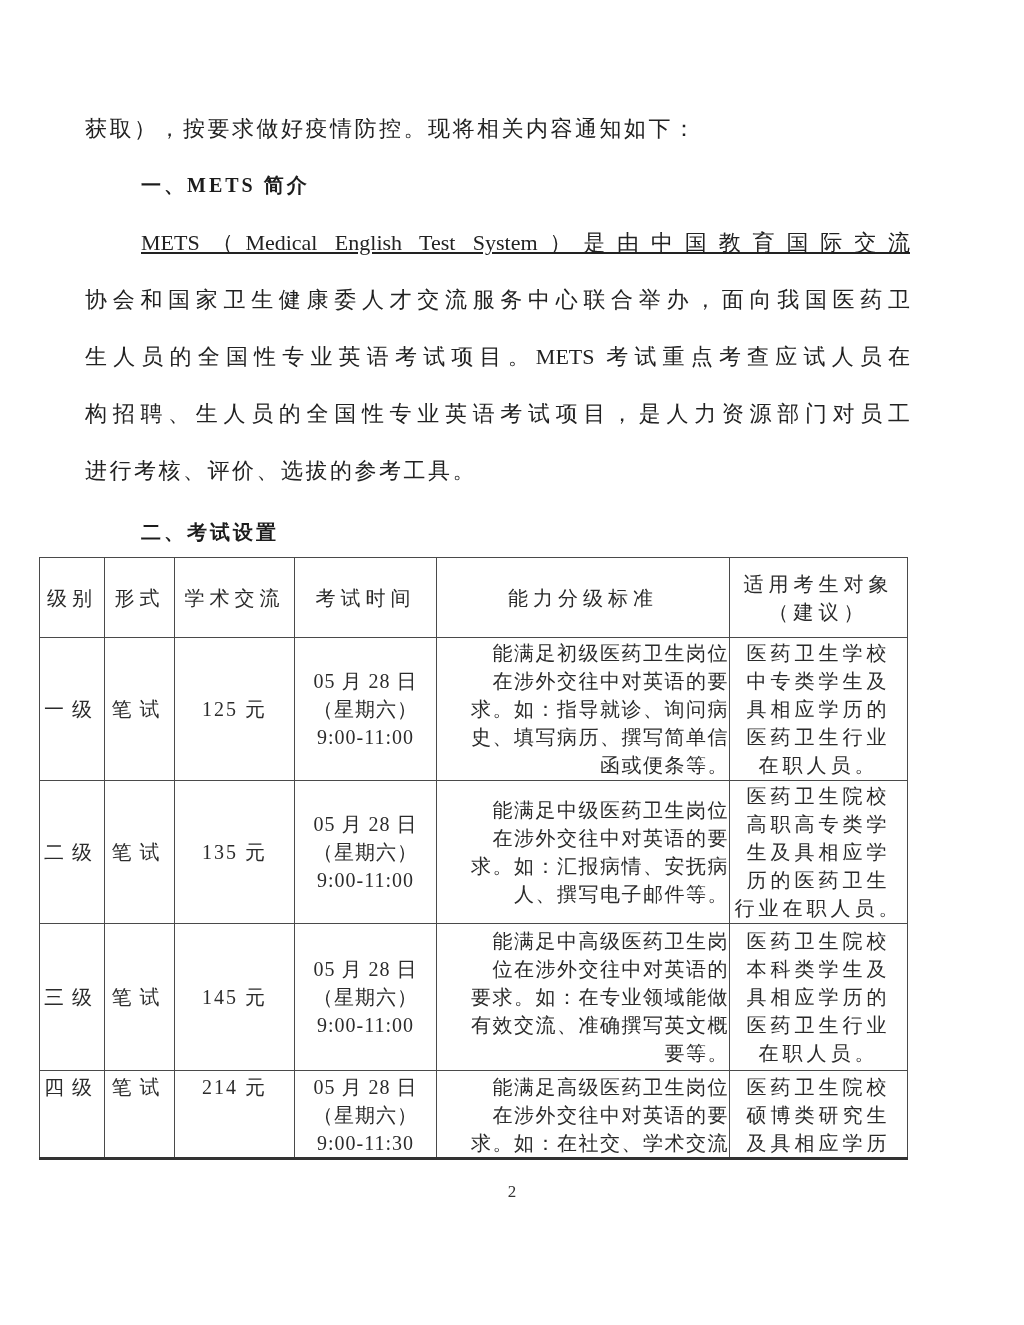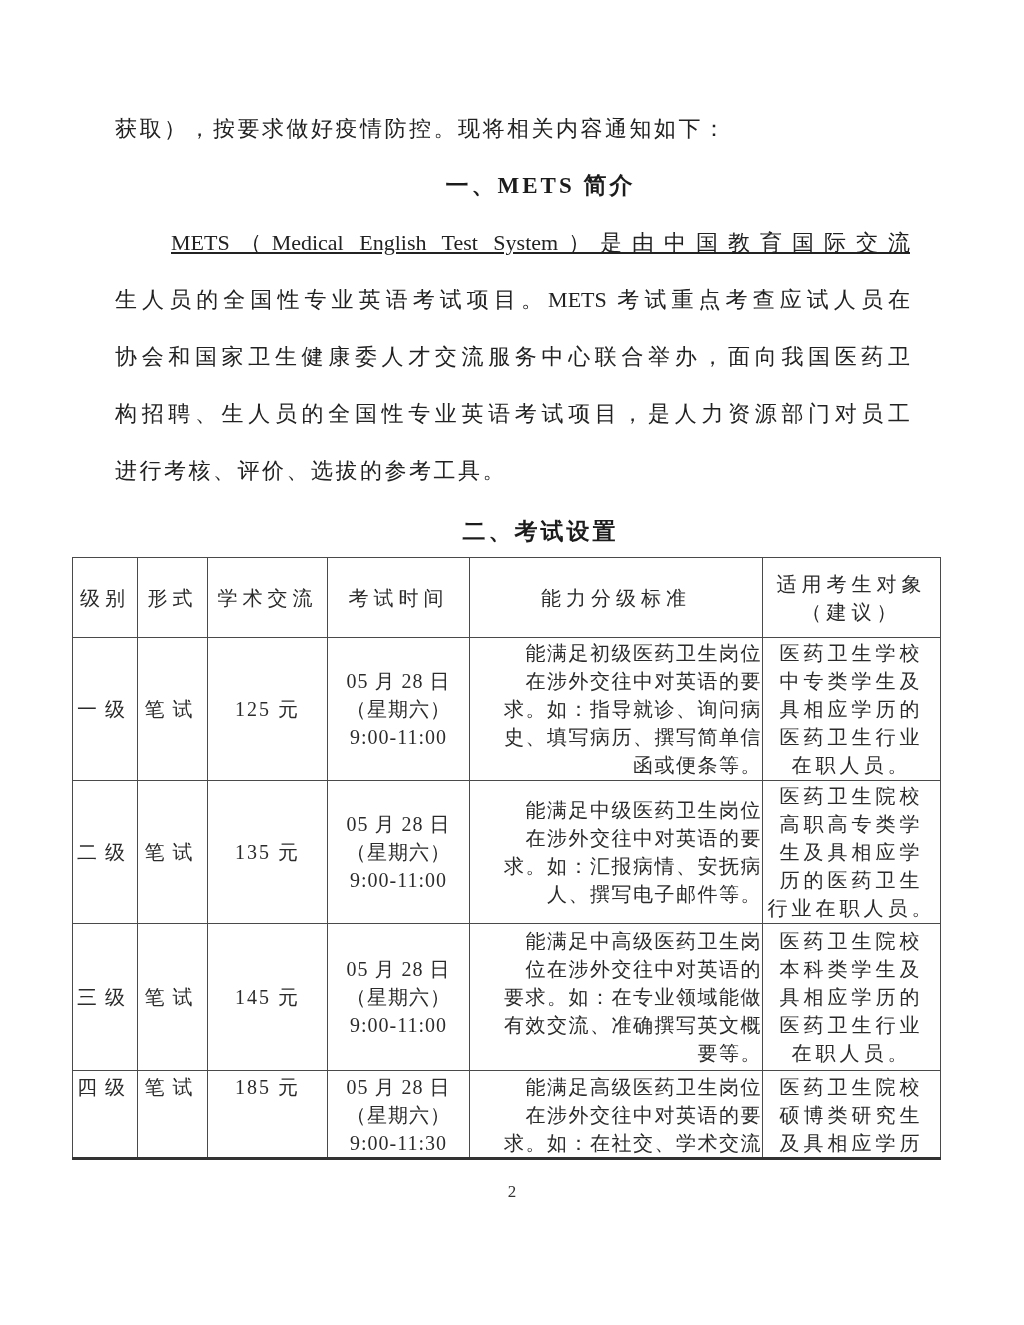--- a/index.html
+++ b/index.html
@@ -6,52 +6,51 @@
   body {
     width: 1024px; height: 1325px;
     background: #ffffff;
     font-family: "Liberation Serif", "DejaVu Serif", serif;
     color: #222222;
     position: relative;
     overflow: hidden;
   }
   .content {
     padding-top: 100px;
-    margin-left: 115px;
+    margin-left: 85px;
     margin-right: 114px;
   }
   .line {
     height: 57px; line-height: 57px;
     font-size: 22px;
     letter-spacing: 2.5px;
     white-space: nowrap;
   }
   .just {
     white-space: normal;
     letter-spacing: 0;
     text-align: justify;
     text-align-last: justify;
     text-justify: inter-character;
   }
   .indent { padding-left: 56px; text-decoration: underline; }
   .heading {
     height: 57px; line-height: 57px;
     padding-left: 56px;
     font-weight: bold;
-    font-size: 23px;
+    font-size: 20px;
     letter-spacing: 3px;
     color: #1c1c1c;
-    text-align: center;
   }
   .heading2 {
     height: 50px; line-height: 50px;
     margin-top: 8px;
   }
   table.exam-table {
-    margin-left: 72px;
+    margin-left: 39px;
     width: 868px;
     border-collapse: collapse;
     table-layout: fixed;
     font-size: 20px;
     color: #2b2b2b;
     border: 1px solid #4a4a4a;
     border-bottom: 3px solid #333333;
   }
   .exam-table th, .exam-table td {
     border: 1px solid #4a4a4a;
@@ -84,22 +83,22 @@
 </style>
 </head>
 <body>
 
 <div class="page">
 
   <div class="content">
     <div class="line">获取），按要求做好疫情防控。现将相关内容通知如下：</div>
     <div class="heading">一、METS 简介</div>
     <div class="line just indent">METS（Medical English Test System）是由中国教育国际交流</div>
+    <div class="line just">协会和国家卫生健康委人才交流服务中心联合举办，面向我国医药卫</div>
     <div class="line just">生人员的全国性专业英语考试项目。METS 考试重点考查应试人员在</div>
-    <div class="line just">协会和国家卫生健康委人才交流服务中心联合举办，面向我国医药卫</div>
     <div class="line just">构招聘、生人员的全国性专业英语考试项目，是人力资源部门对员工</div>
     <div class="line">进行考核、评价、选拔的参考工具。</div>
     <div class="heading heading2">二、考试设置</div>
   </div>
 
   <table class="exam-table">
     <colgroup>
       <col style="width:65px">
       <col style="width:70px">
       <col style="width:120px">
@@ -166,21 +165,21 @@
 要等。</td>
         <td>医药卫生院校
 本科类学生及
 具相应学历的
 医药卫生行业
 在职人员。</td>
       </tr>
       <tr class="h-r4">
         <td>四级</td>
         <td>笔试</td>
-        <td>185 元</td>
+        <td>214 元</td>
         <td>05 月 28 日
 （星期六）
 9:00-11:30</td>
         <td>能满足高级医药卫生岗位
 在涉外交往中对英语的要
 求。如：在社交、学术交流</td>
         <td>医药卫生院校
 硕博类研究生
 及具相应学历</td>
       </tr>

